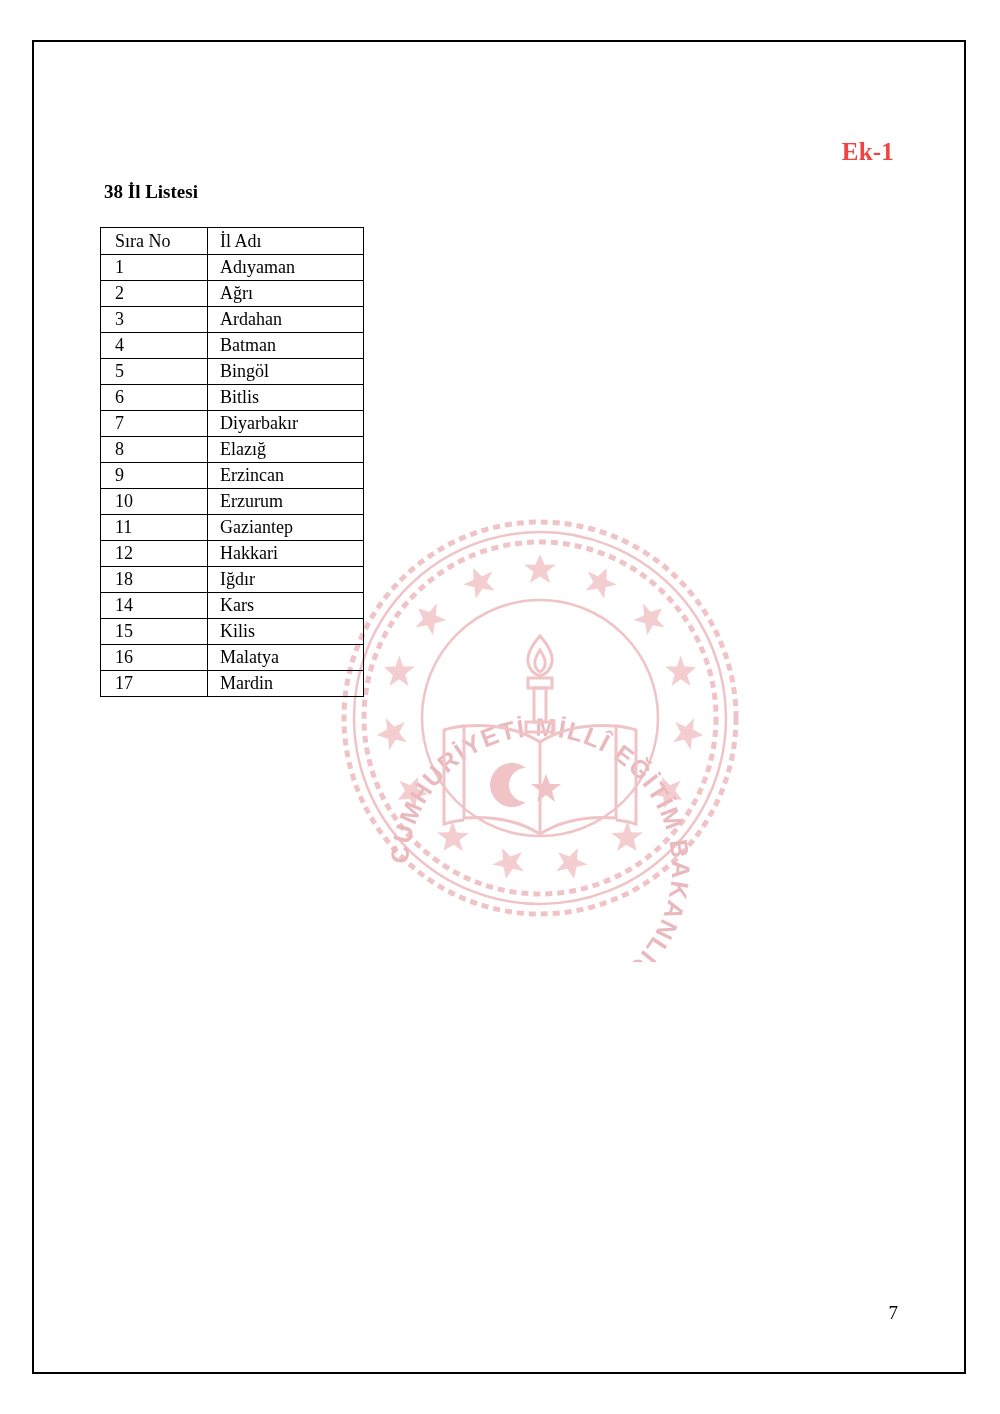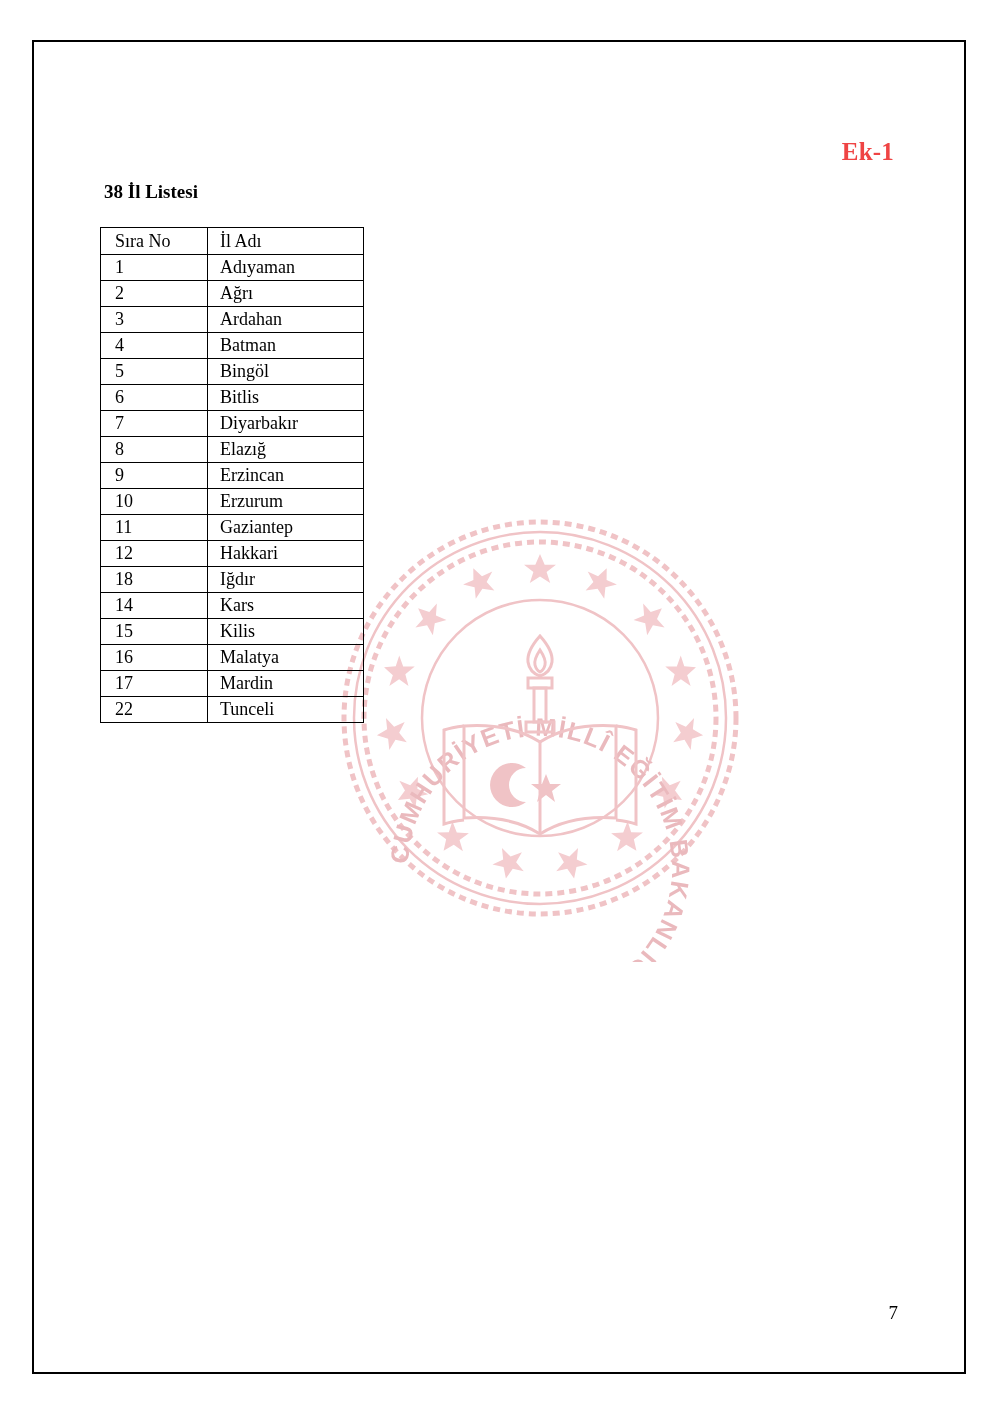--- a/index.html
+++ b/index.html
@@ -270,23 +270,19 @@
             <td class="col-name">Kilis</td>
           </tr>
           <tr>
             <td class="col-no">16</td>
             <td class="col-name">Malatya</td>
           </tr>
           <tr>
             <td class="col-no">17</td>
             <td class="col-name">Mardin</td>
           </tr>
-          <tr>
-            <td class="col-no">22</td>
-            <td class="col-name">Tunceli</td>
-          </tr>
         </tbody>
     </table>
 
     <div class="page-number">7</div>
 
   </div>
 </div>
 
 </body></html>

